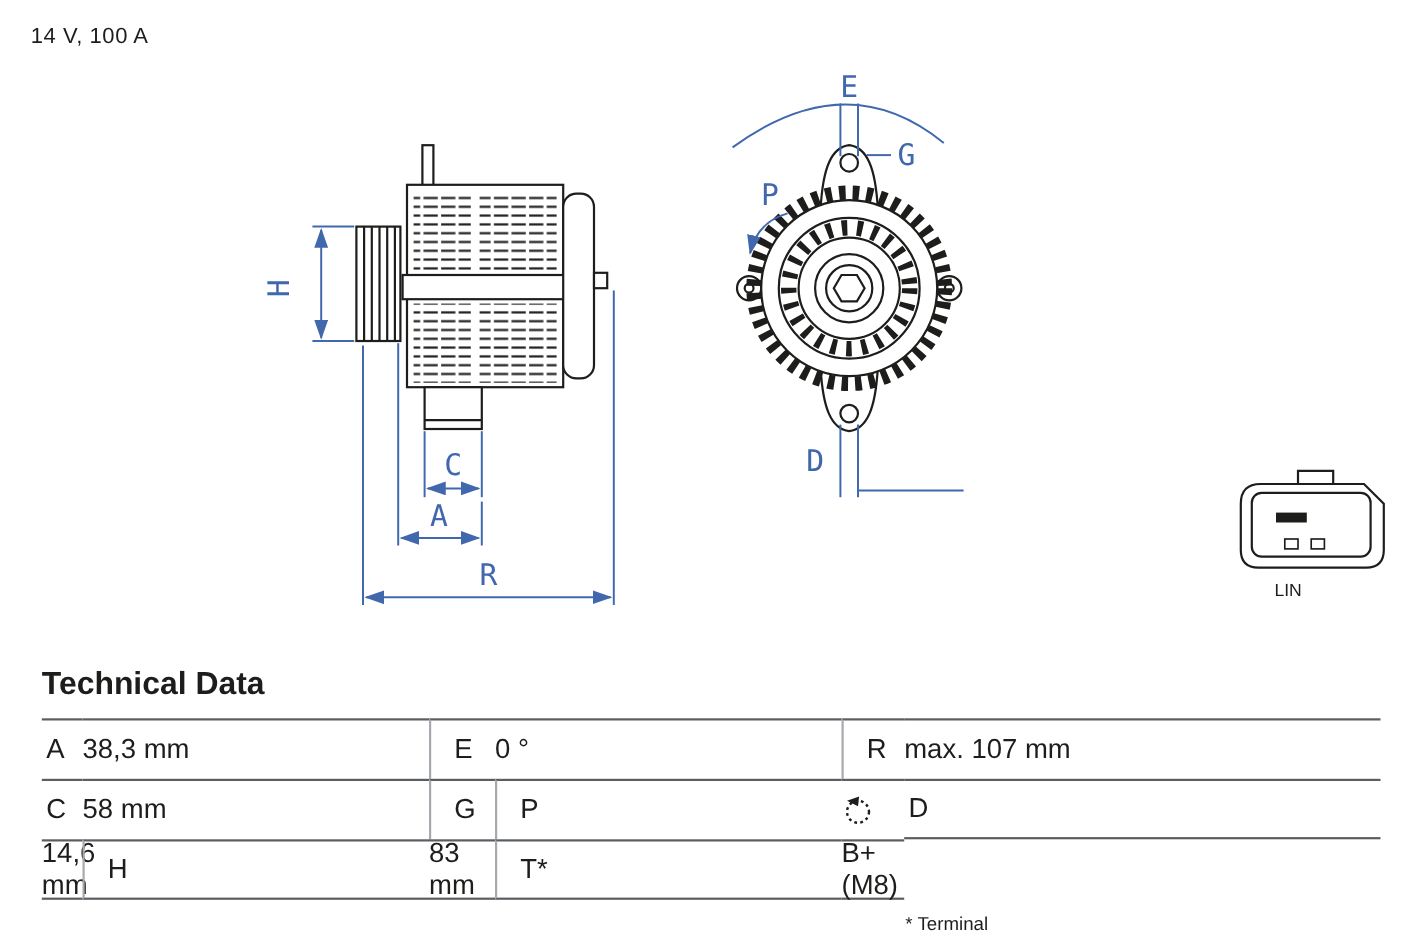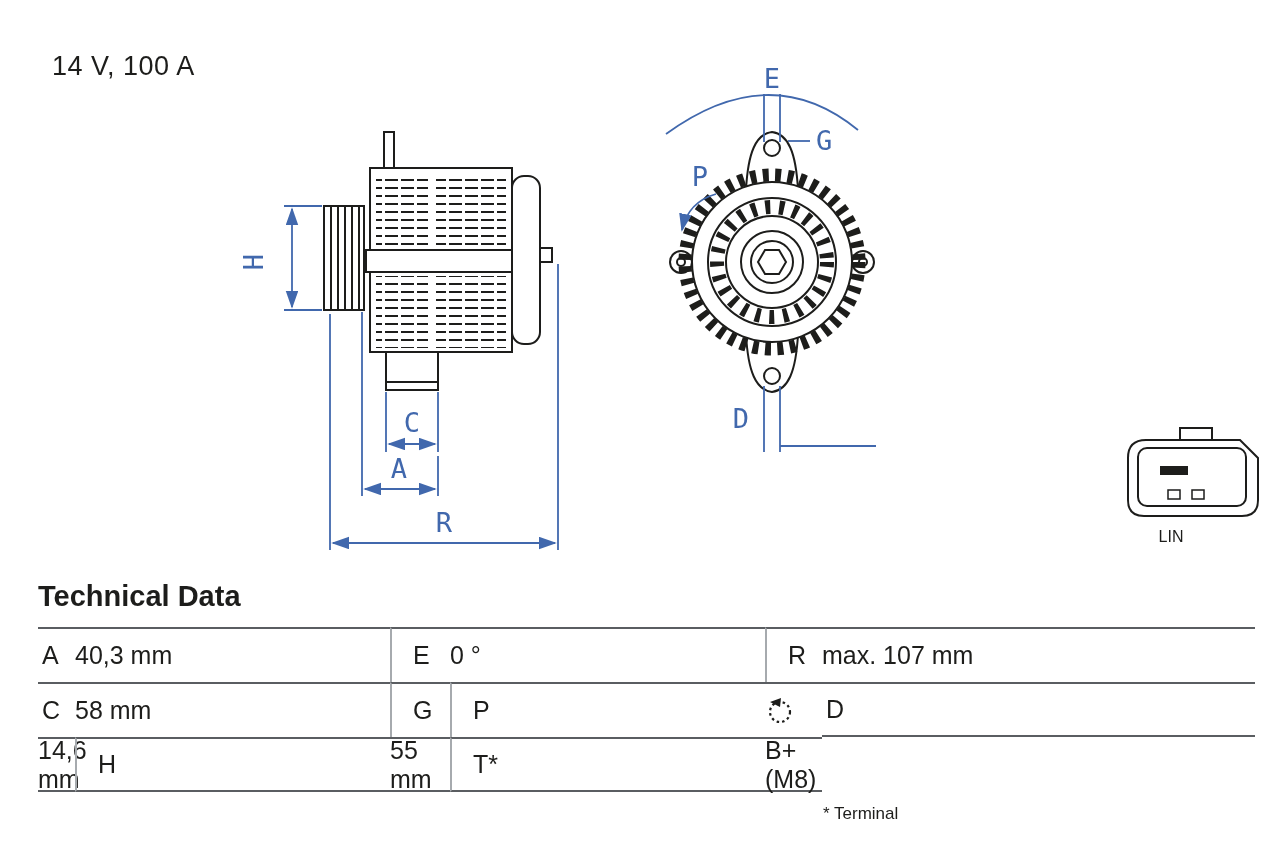--- a/index.html
+++ b/index.html
@@ -1,25 +1,25 @@
 <!DOCTYPE html>
 <html><head>
 <meta charset="utf-8">
 <style>
   html, body { margin:0; padding:0; }
   body {
     width:1280px; height:853px; background:#ffffff; position:relative;
     font-family:"Liberation Sans", sans-serif; color:#1d1d1b; overflow:hidden;
   }
-  .header-title { position:absolute; left:52px; top:22px; font-size:27px; letter-spacing:0.5px;margin-top:29px; }
+  .header-title { position:absolute; left:28px; top:22px; font-size:20px; letter-spacing:0.5px; }
   svg.drawing { position:absolute; left:0; top:0; }
   .dimtext text { font-family:"DejaVu Sans Mono", monospace; font-size:27px; fill:#4168ad; }
   .connlabel { font-family:"Liberation Sans", sans-serif; font-size:16px; fill:#1d1d1b; }
 
-  .tech { position:absolute; left:38px; top:580px; width:1217px; }
+  .tech { position:absolute; left:38px; top:606px; width:1217px; }
   .tech h2 { margin:0 0 14px 0; font-size:29px; font-weight:bold; color:#1d1d1b; }
   .grid { display:grid; grid-template-columns:37px 315px 60px 315px 57px 1fr; }
   .cell {
     height:55px; display:flex; align-items:center; font-size:25px;
     border-top:2px solid #5a5d61; box-sizing:border-box;
   }
   .row-last { border-bottom:2px solid #5a5d61; }
   .sep { border-left:2px solid #a6aaae; padding-left:21px; }
   .g1l { padding-left:4px; }
   .footnote { margin-top:12px; padding-left:785px; font-size:17px; color:#1d1d1b; }
@@ -126,39 +126,39 @@
   </g>
   <text class="connlabel" x="1171" y="542" text-anchor="middle">LIN</text>
 </svg>
 
 <div class="tech">
   <h2>Technical Data</h2>
 
   <div class="grid">
 
     <div class="cell g1l">A</div>
-    <div class="cell">40,3 mm</div>
+    <div class="cell">38,3 mm</div>
     <div class="cell sep">E</div>
     <div class="cell">0 °</div>
     <div class="cell sep">R</div>
     <div class="cell">max. 107 mm</div>
 
     <div class="cell g1l">C</div>
     <div class="cell">58 mm</div>
     <div class="cell sep">G</div>
     <div class="cell sep">P</div>
     <div class="cell">
       <svg width="30" height="30" viewBox="0 0 30 30">
         <circle cx="15" cy="16" r="10" fill="none" stroke="#1d1d1b" stroke-width="2.2" stroke-dasharray="2.5 3"></circle>
         <polygon points="5,6 16,2 15,11" fill="#1d1d1b"></polygon>
       </svg>
     </div>
 
     <div class="cell g1l row-last">D</div>
     <div class="cell row-last">14,6 mm</div>
     <div class="cell sep row-last">H</div>
-    <div class="cell row-last">55 mm</div>
+    <div class="cell row-last">83 mm</div>
     <div class="cell sep row-last">T*</div>
     <div class="cell row-last">B+(M8)</div>
   </div>
 
   <div class="footnote">* Terminal</div>
 </div>
 
 </body></html>

